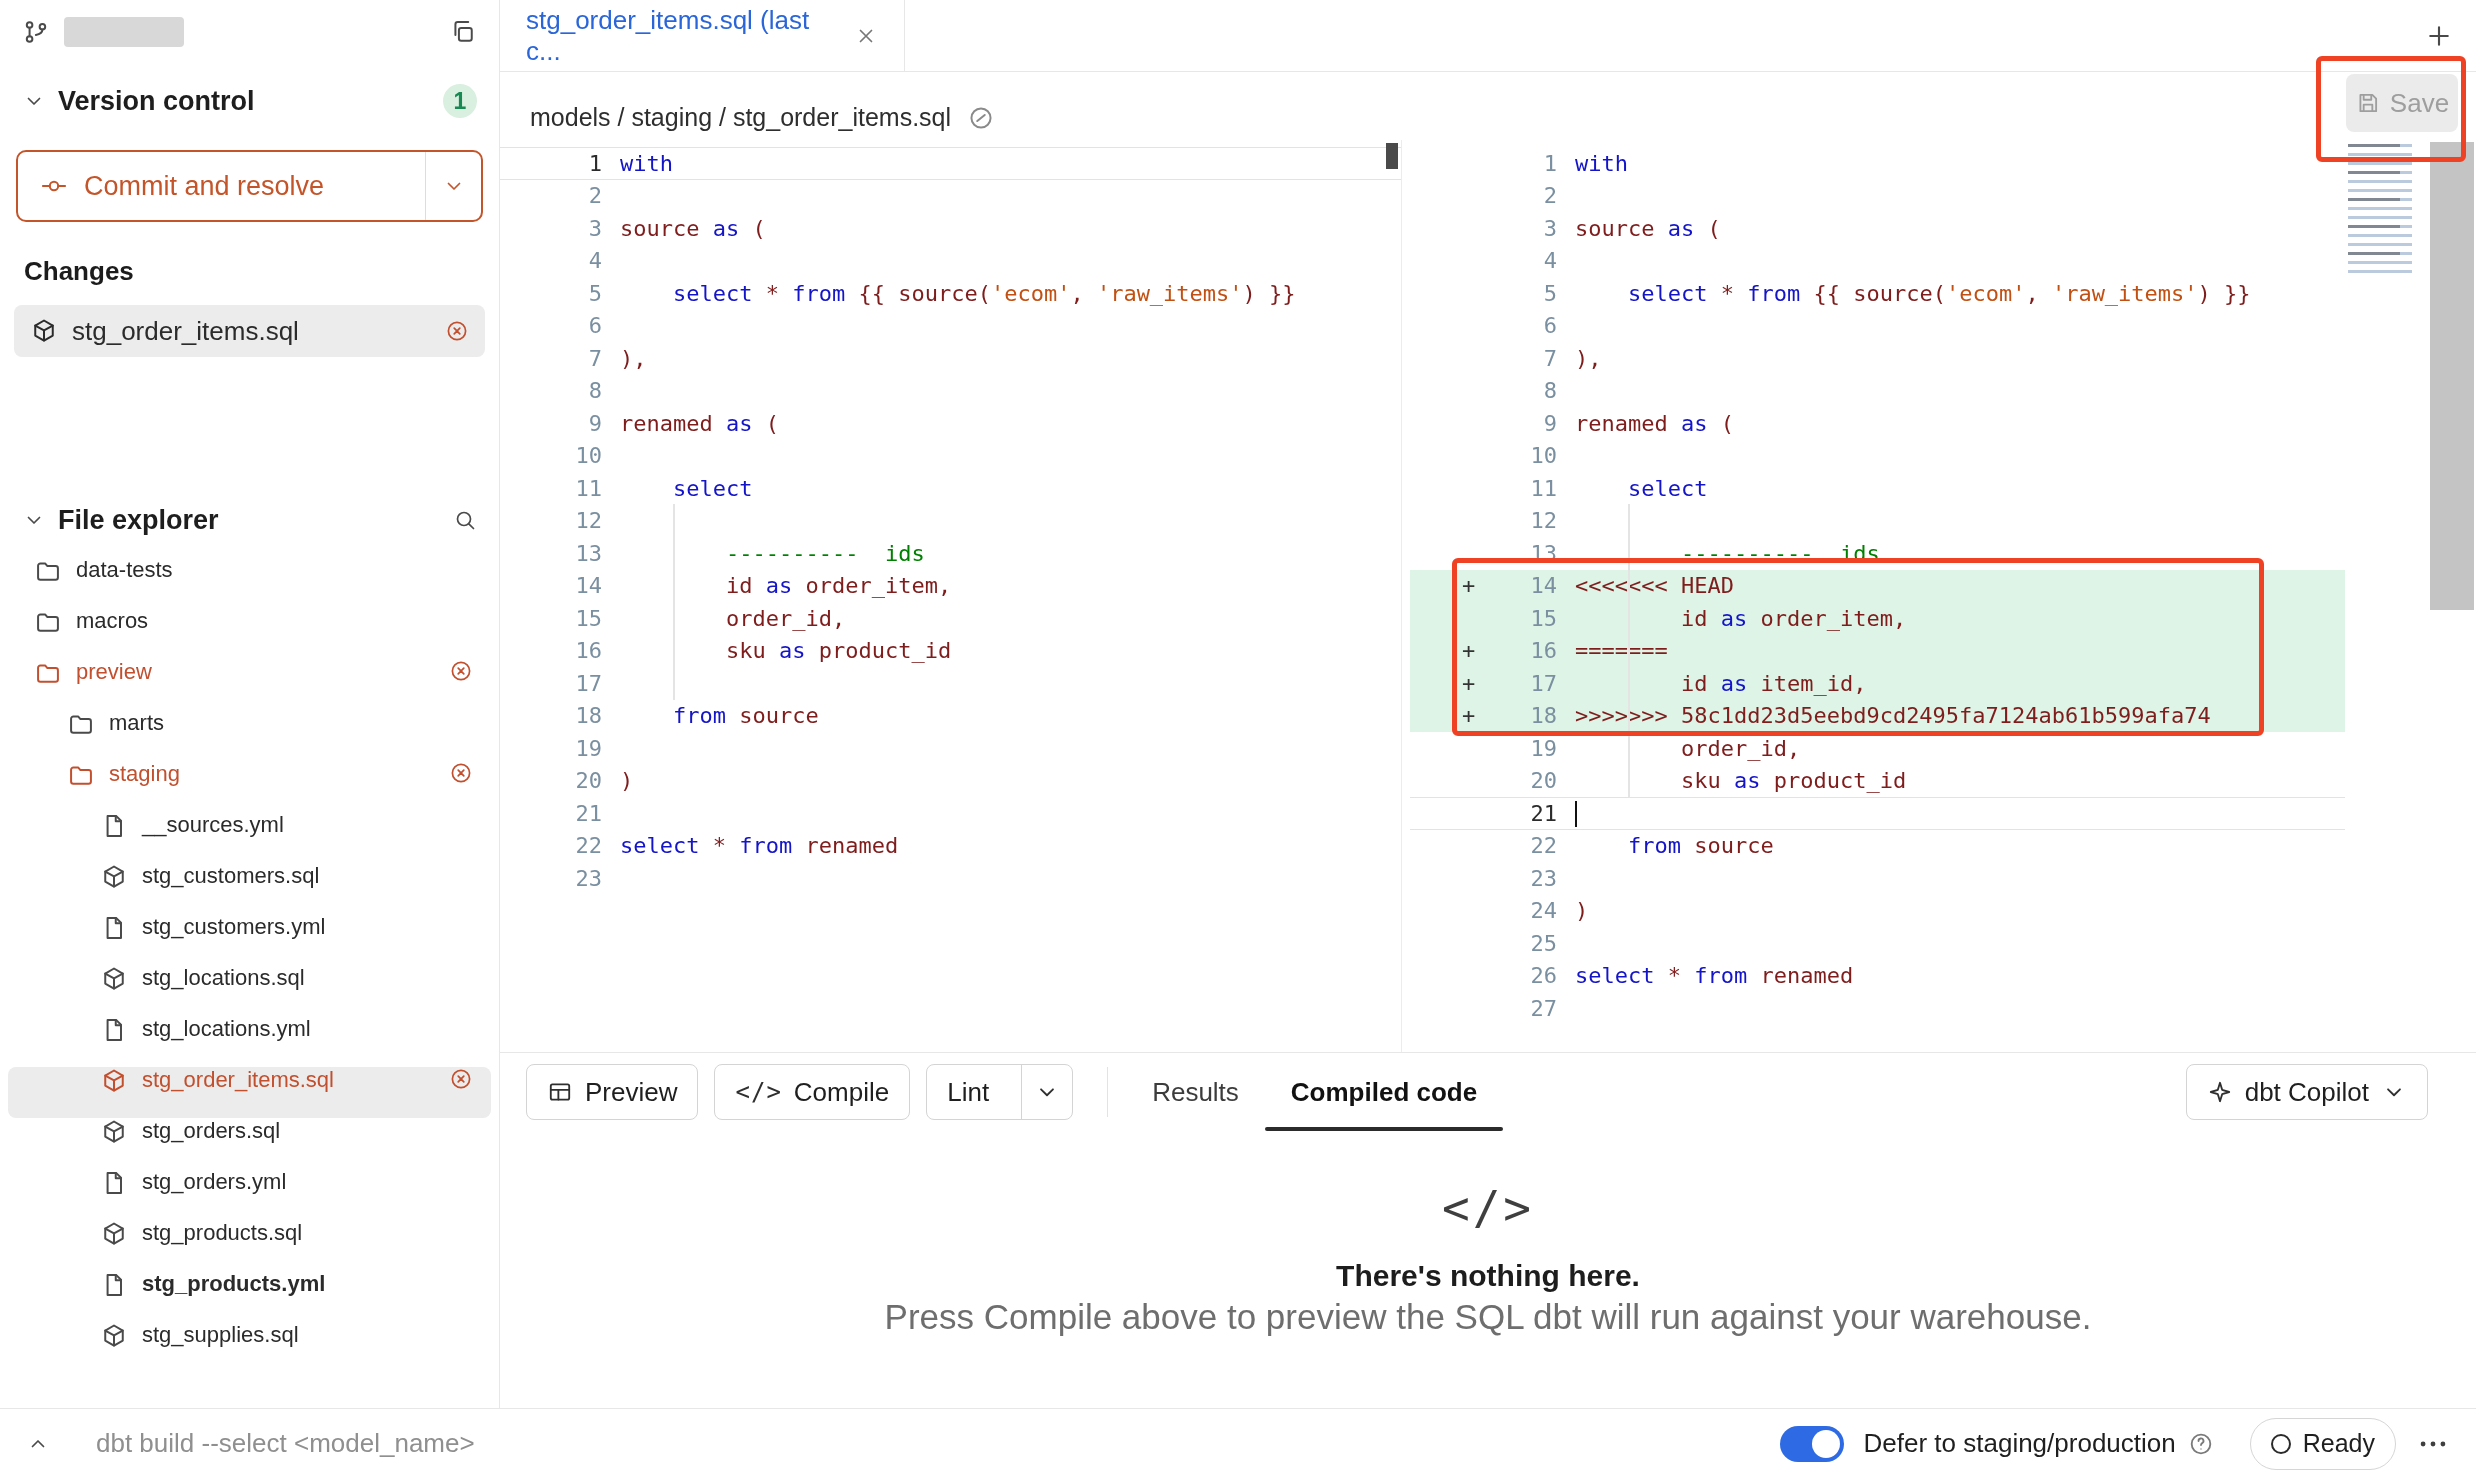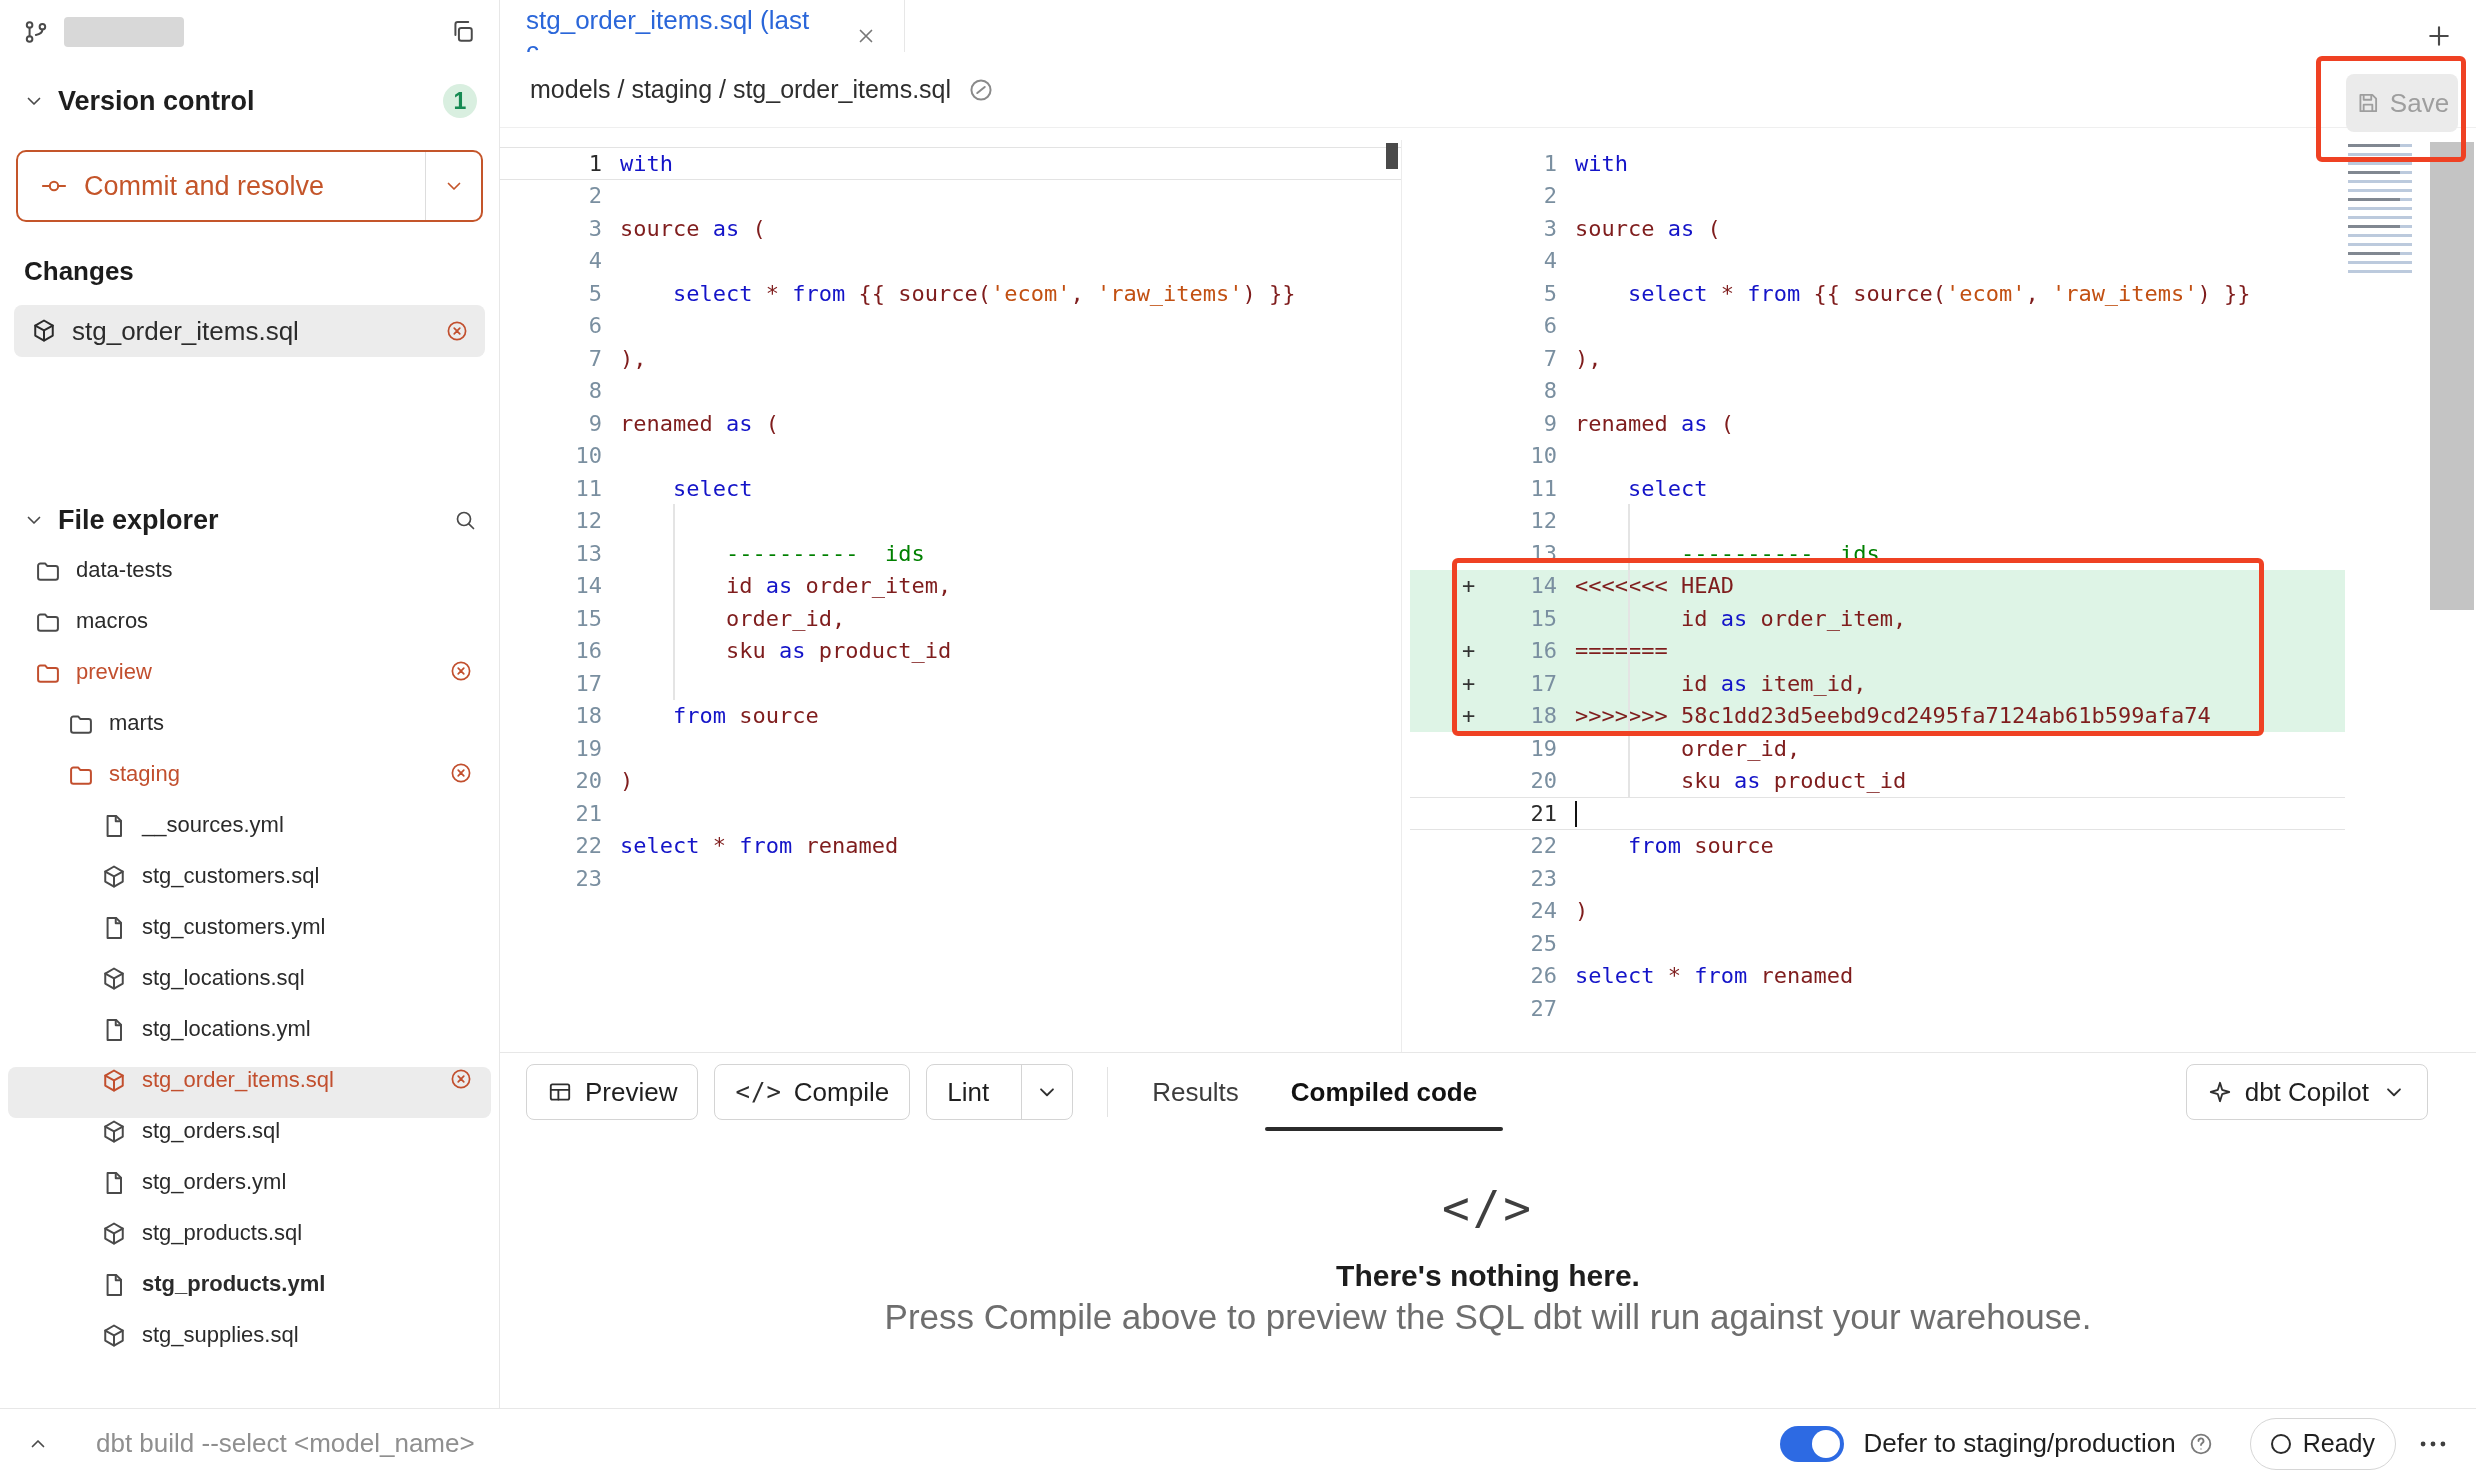--- a/index.html
+++ b/index.html
@@ -29,21 +29,21 @@
   .tree-row .t-ico { color:#4a4a4a; }
   .tree-row.changed { color:var(--changed-red,#c24f2e); }
   .tree-row.changed .t-ico { color:var(--changed-red,#c24f2e); }
   .tree-row.selected { background:#ececec; }
 
   
   .tabbar { position:absolute; left:500px; top:0; right:0; height:72px; background:#fff; border-bottom:1px solid #e7e7e7; display:flex; align-items:center; }
   .tab { width:405px; height:100%; display:flex; align-items:center; gap:18px; padding:0 26px; border-right:1px solid #e7e7e7; color:var(--tab-blue,#2a66d9); font-size:26px; font-weight:500; }
   .tab-close { color:#777; margin-left:auto; }
   .newtab { position:absolute; right:22px; color:#4a4a4a; width:30px; height:30px; }
-  .crumbbar { position:absolute; left:500px; top:52px; right:0; height:76px; background:#fff; display:flex; align-items:center; padding:0 30px; font-size:25px; color:#2e2e2e; border-bottom:1px solid #efefef; }
+  .crumbbar { position:absolute; left:500px; top:80px; right:0; height:76px; background:#fff; display:flex; align-items:center; padding:0 30px; font-size:25px; color:#2e2e2e; border-bottom:1px solid #efefef; }
   .crumb-ico { margin-left:16px; color:#8a8a8a; }
   .savebtn { position:absolute; left:2346px; top:74px; width:112px; height:58px; background:#ebebeb; border-radius:8px; display:flex; align-items:center; justify-content:center; gap:9px; color:#9e9e9e; font-size:26px; font-weight:500; z-index:5; }
   .savebtn .icon { color:#9e9e9e; width:26px; height:26px; }
 
   
   .editor { position:absolute; left:500px; top:140px; right:0; height:912px; background:#fff; }
   .pane { position:absolute; top:0; height:100%; overflow:hidden; background:#fff; }
   .pane-left { left:0; width:902px; border-right:1px solid #ececec; }
   .pane-right { left:910px; width:935px; }
   .code { position:absolute; inset:0; padding-top:7px; font-family:"DejaVu Sans Mono","Liberation Mono",monospace; font-size:22px; }

